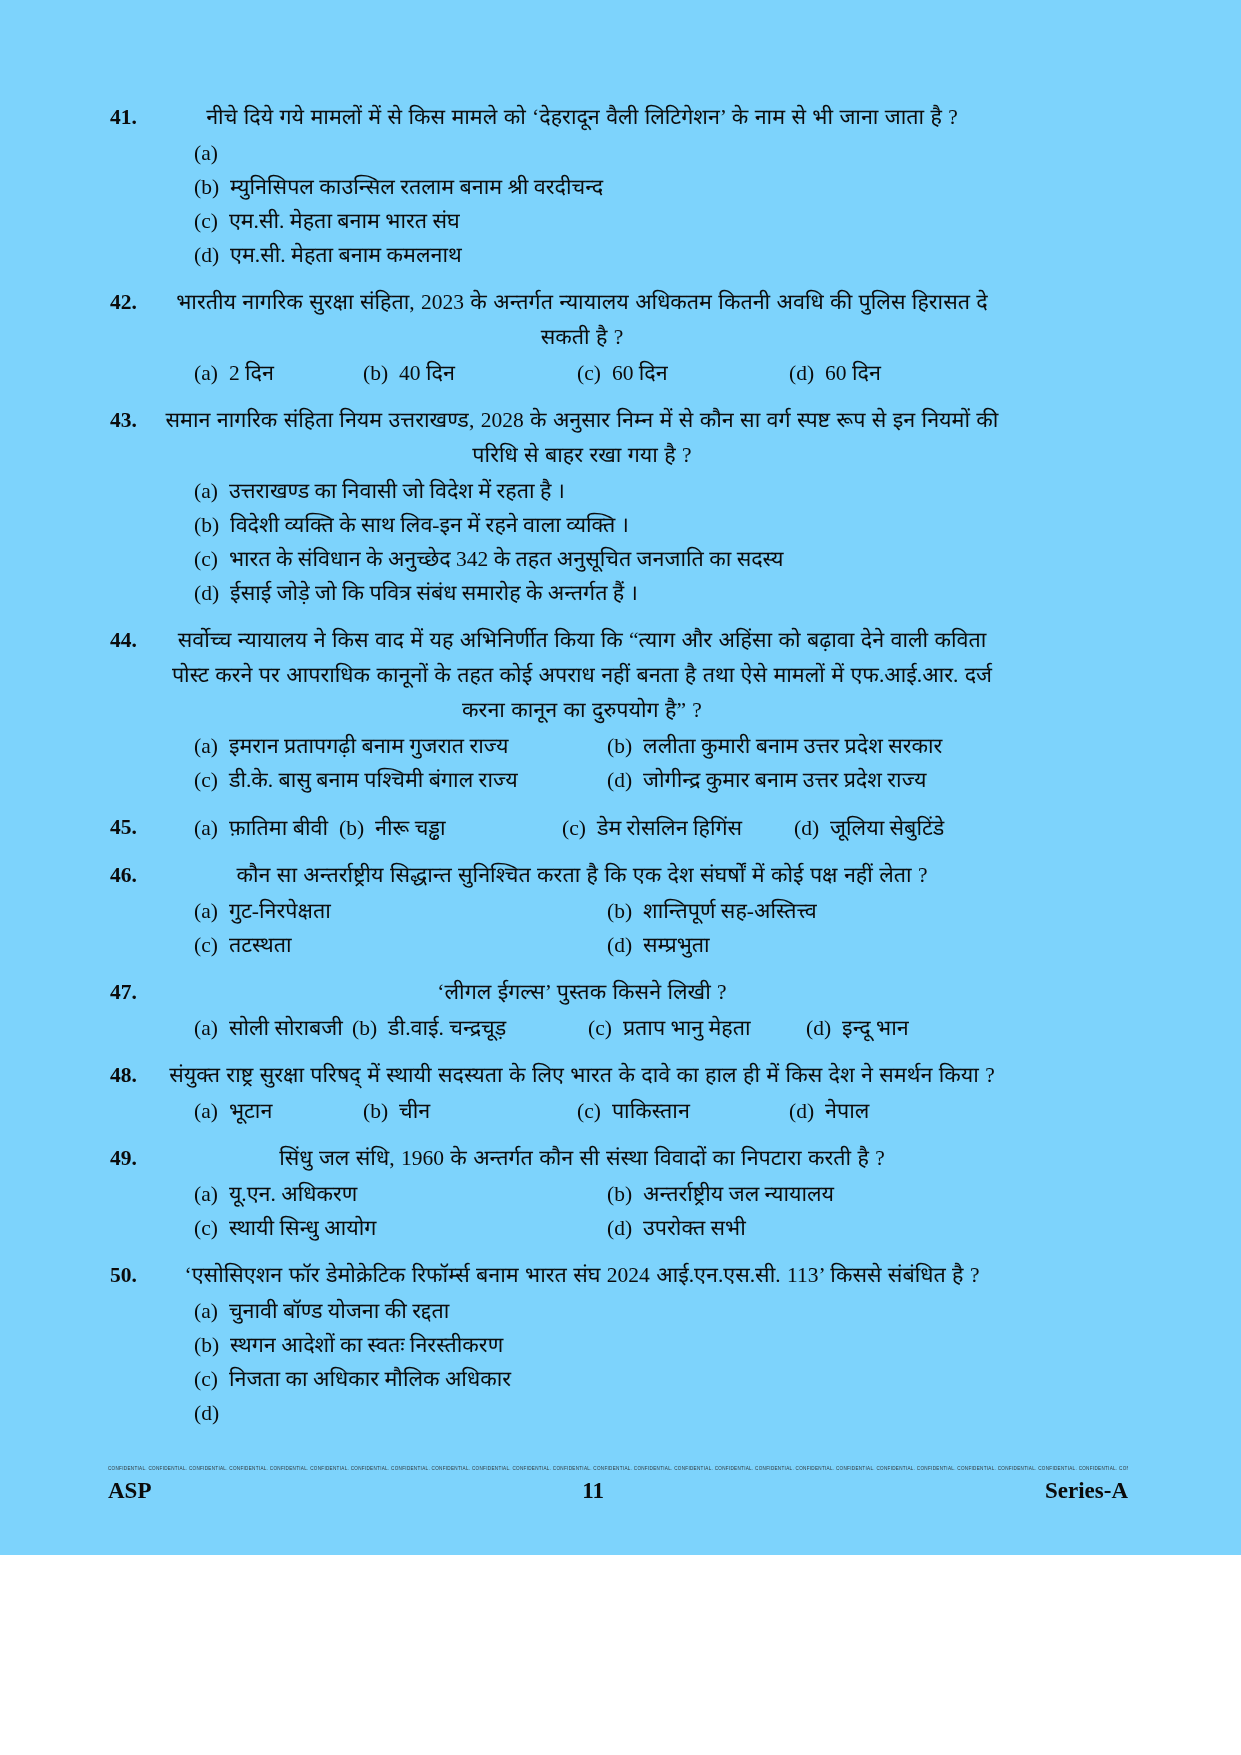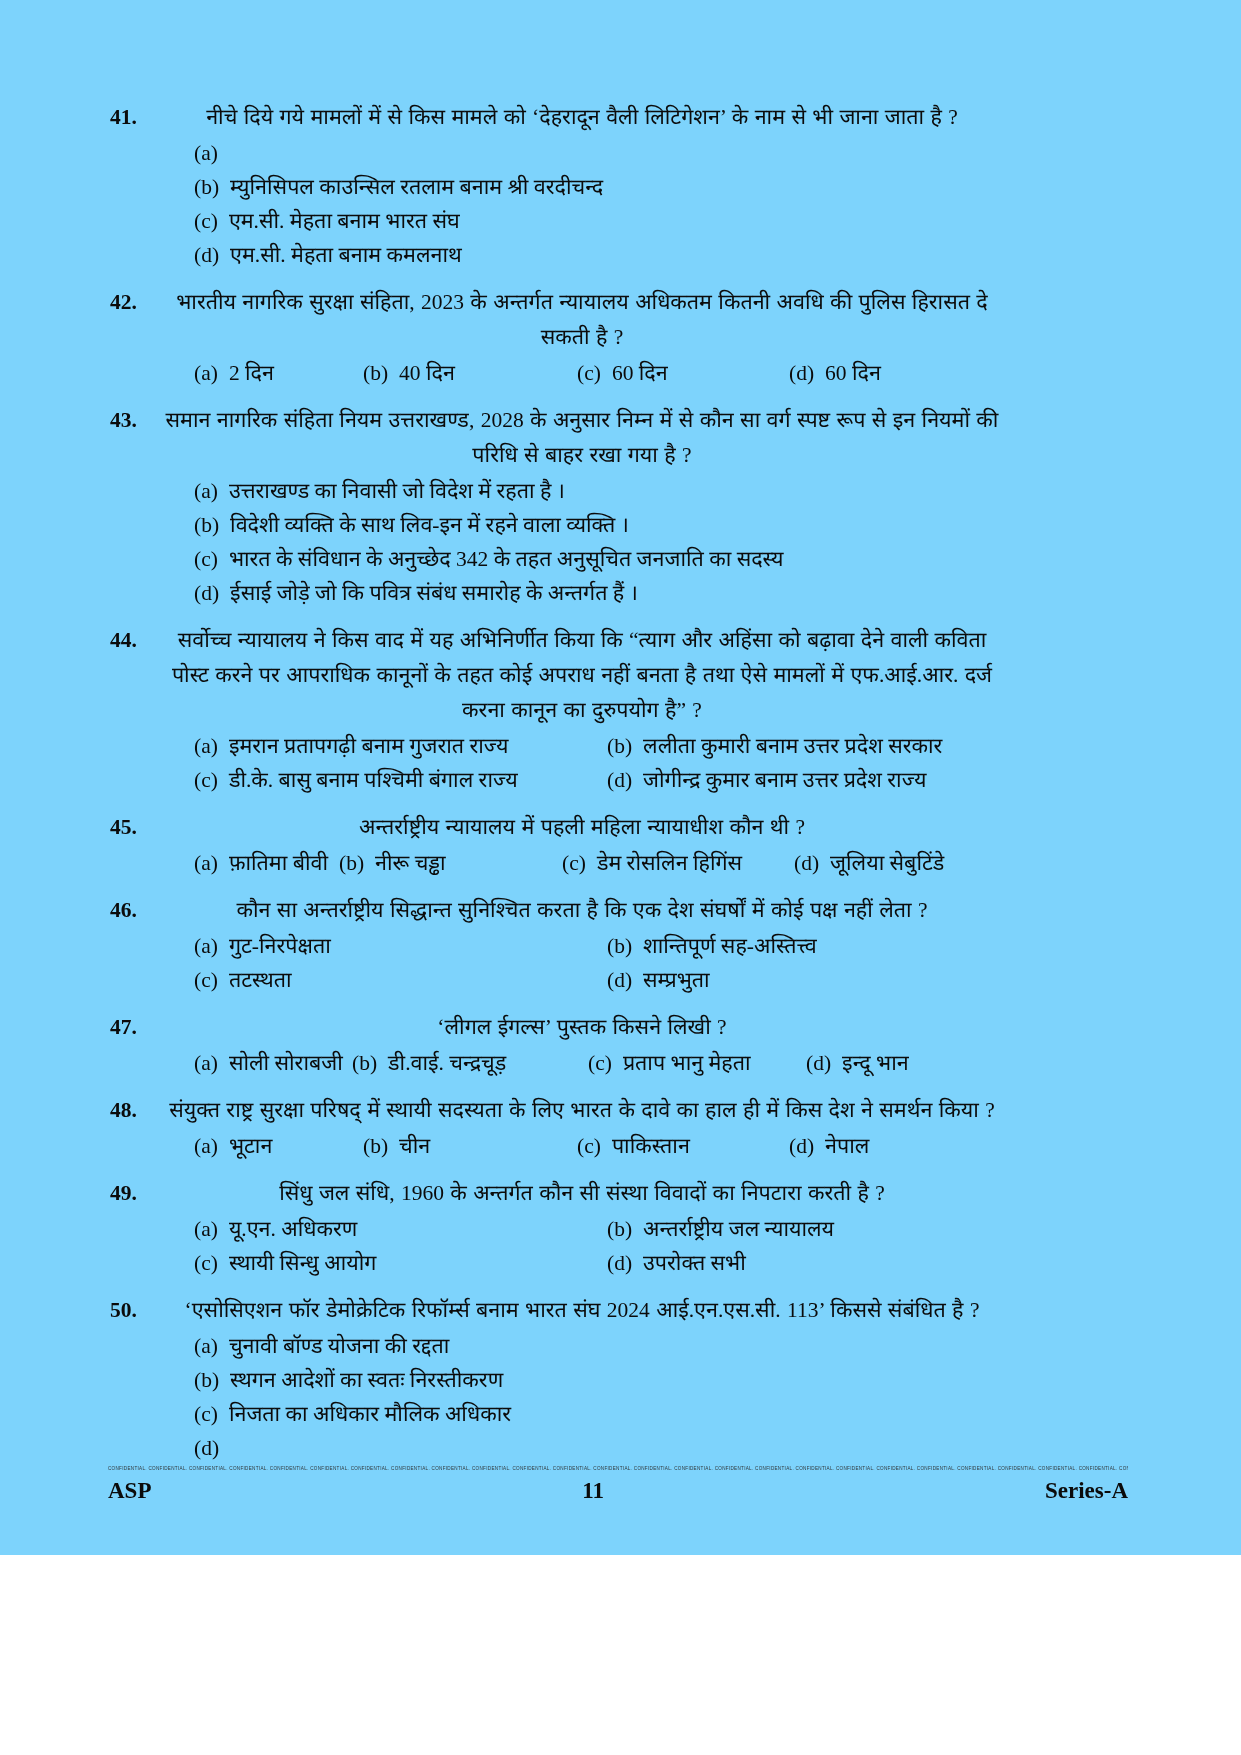--- a/index.html
+++ b/index.html
@@ -273,21 +273,20 @@
                 <span class="opt-label">(d)</span>
                 <span class="opt-text">जोगीन्द्र कुमार बनाम उत्तर प्रदेश राज्य</span>
               </div>
             </div>
           </div>
         </div>
       </div>
       <div class="q-block">
         <div class="q-num">45.</div>
         <div class="q-body">
-          <div class="q-stem">अन्तर्राष्ट्रीय न्यायालय में पहली महिला न्यायाधीश कौन थी ?</div>
           <div class="opts layout-four-tight">
             <div class="opt-row">
               <div class="opt">
                 <span class="opt-label">(a)</span>
                 <span class="opt-text">फ़ातिमा बीवी</span>
               </div>
               <div class="opt">
                 <span class="opt-label">(b)</span>
                 <span class="opt-text">नीरू चड्ढा</span>
               </div>

